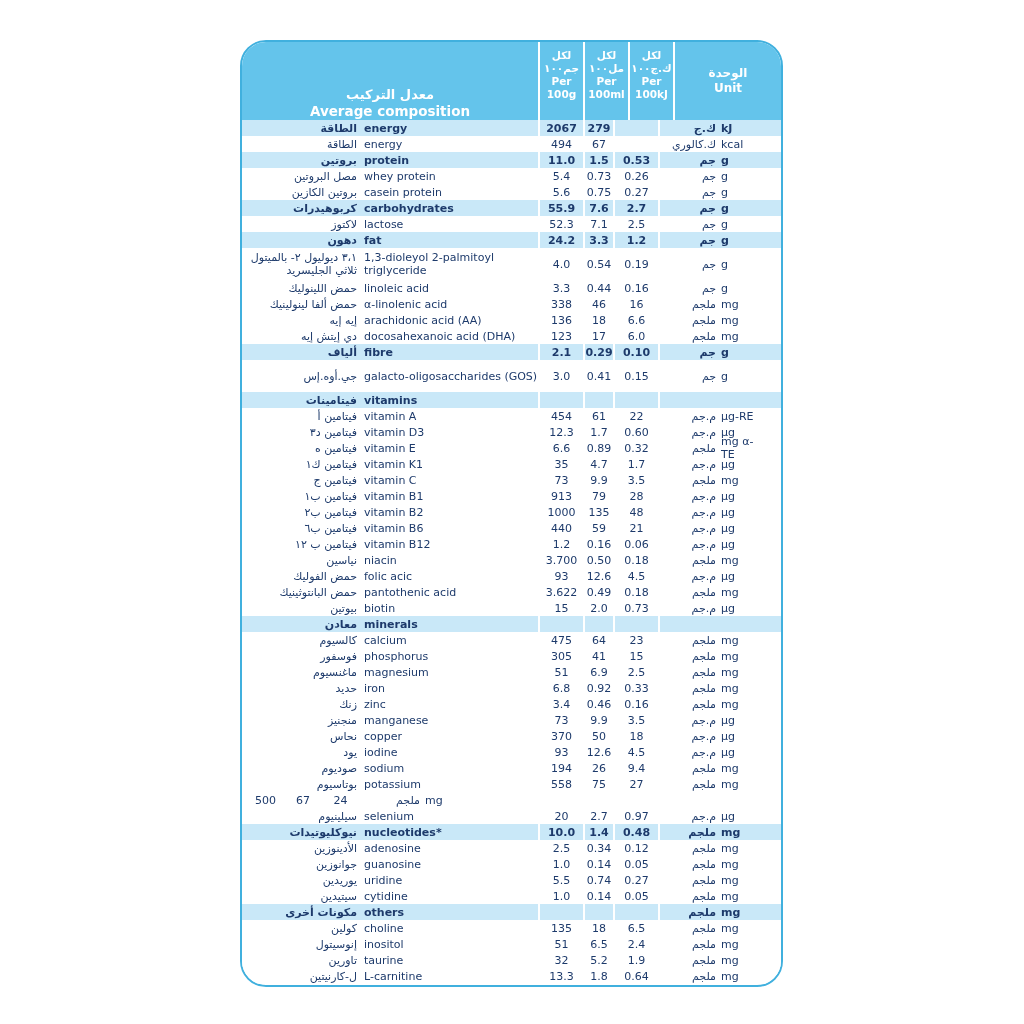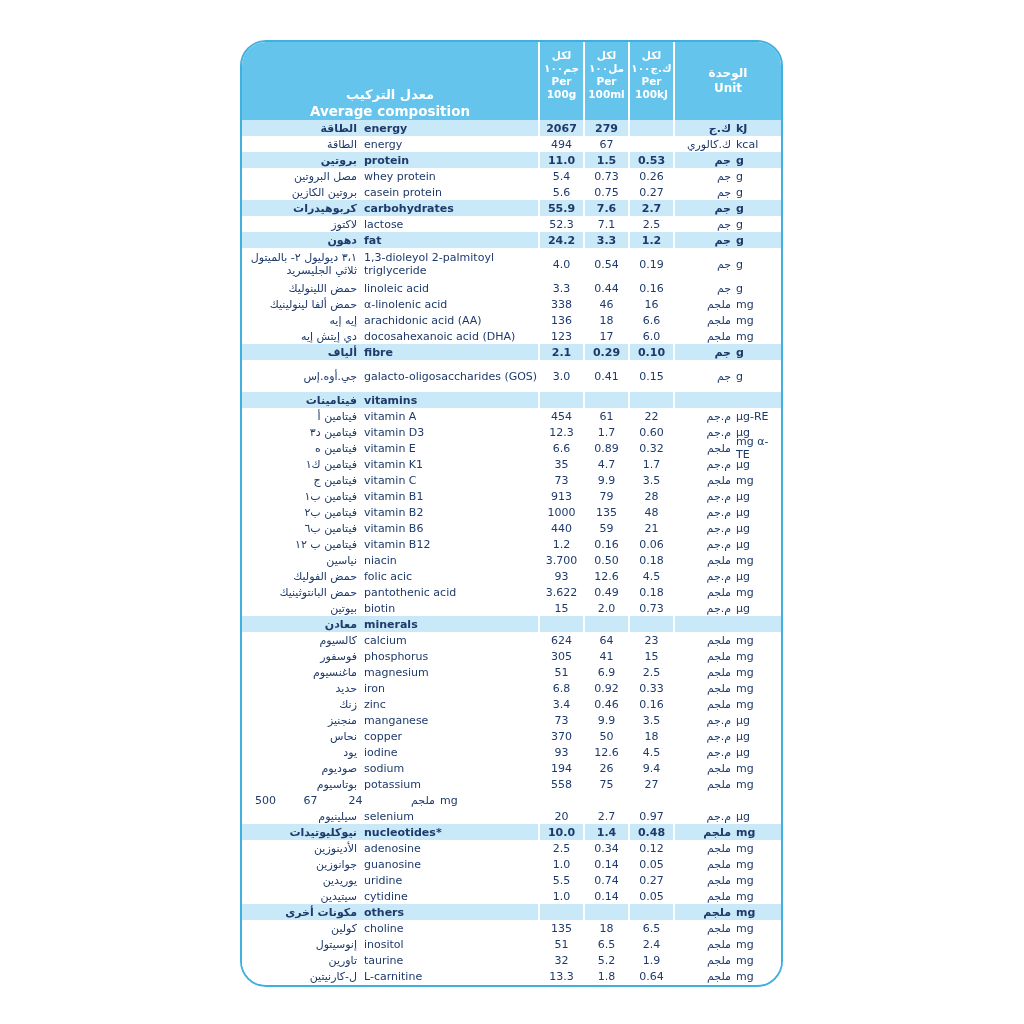--- a/index.html
+++ b/index.html
@@ -47,21 +47,21 @@
   .c-name .ar{
     width:115px;text-align:right;direction:rtl;unicode-bidi:isolate;
     line-height:13px;flex-shrink:0;
   }
   .c-name .en{flex:1;padding-left:7px;text-align:left;line-height:13px;}
   .c-val{
     box-sizing:border-box;border-left:2px solid #ffffff;
     display:flex;align-items:center;justify-content:center;text-align:center;
   }
   .c-val.v1{width:45px;}
-  .c-val.v2{width:45px;}
+  .c-val.v2{width:30px;}
   .c-val.v3{width:45px;}
   .c-unit{
     width:108px;box-sizing:border-box;border-left:2px solid #ffffff;
     display:flex;align-items:center;
   }
   .c-unit .u-ar{
     width:56px;text-align:right;direction:rtl;unicode-bidi:isolate;
     line-height:13px;flex-shrink:0;
   }
   .c-unit .u-en{flex:1;padding-left:5px;text-align:left;line-height:13px;}
@@ -501,21 +501,21 @@
           <div class="c-unit">
             <span class="u-ar"></span>
             <span class="u-en"></span>
           </div>
         </div>
         <div class="row">
           <div class="c-name">
             <span class="ar">كالسيوم</span>
             <span class="en">calcium</span>
           </div>
-          <div class="c-val v1">624</div>
+          <div class="c-val v1">475</div>
           <div class="c-val v2">64</div>
           <div class="c-val v3">23</div>
           <div class="c-unit">
             <span class="u-ar">ملجم</span>
             <span class="u-en">mg</span>
           </div>
         </div>
         <div class="row">
           <div class="c-name">
             <span class="ar">فوسفور</span>

